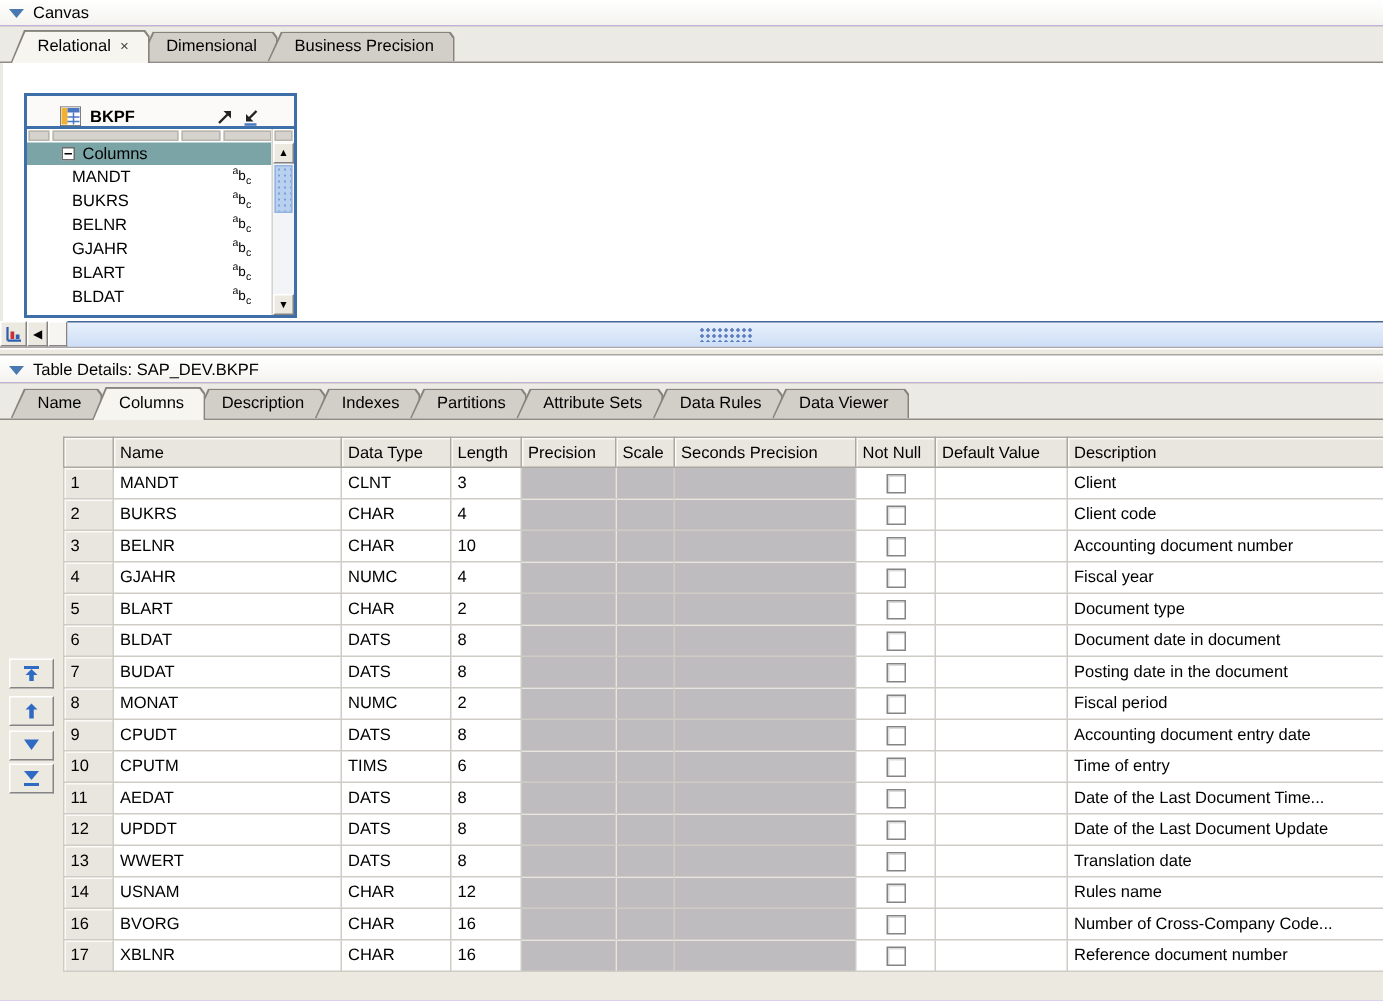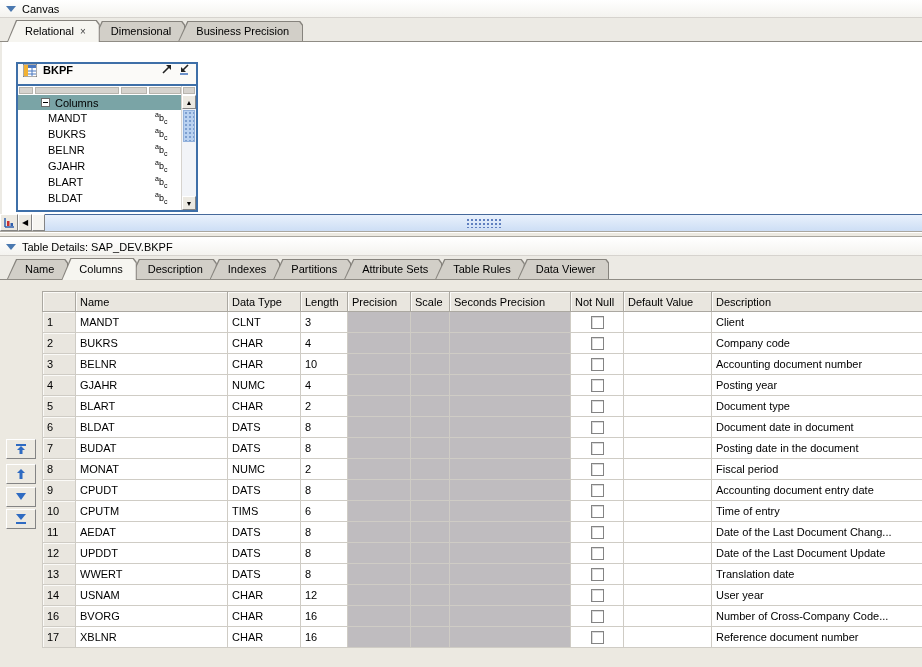--- a/index.html
+++ b/index.html
@@ -27,21 +27,21 @@
   .tab.active { z-index:3; height:22px; margin-bottom:-1px; }
   .tab.active .fill { background:#f6f5f0; }
   .tab .close-x { color:#444; font-size:10px; }
 
   
   #canvas-content { position:relative; height:172px; background:#fff; border-left:2px solid #eceae4; }
 
   
   #bkpf-panel { position:absolute; left:14px; top:20px; width:182px; height:150px;
     border:2px solid #3e6fa8; background:#fff; display:flex; flex-direction:column; }
-  .panel-title { height:22px; display:flex; align-items:flex-start; gap:6px; padding:0 5px;
+  .panel-title { height:22px; display:flex; align-items:flex-end; gap:6px; padding:0 22px;
     background:#fbfaf8; border-bottom:2px solid #3e6fa8; }
   .panel-title b { font-size:11px; }
   .panel-title .spacer { flex:1; }
   .panel-body { flex:1; display:flex; overflow:hidden; }
   .list-main { flex:1; display:flex; flex-direction:column; overflow:hidden; }
   .hdr-strip { height:9px; display:flex; gap:2px; padding:1px 0 1px 1px; background:#fff; }
   .hdr-strip div { background:#d6d3ce; border:1px solid #b8b5ae; height:7px; }
   .group-row { height:15px; background:#7aa4a6; display:flex; align-items:center; gap:5px; padding-left:23px; }
   .minus-box { width:9px; height:9px; background:#fff; border:1px solid #6d6d6d; position:relative; }
   .minus-box::after { content:""; position:absolute; left:1px; right:1px; top:3px; height:1px; background:#000; }
@@ -267,21 +267,21 @@
         <div class="shape"></div>
         <div class="fill"></div>
         <div class="lbl">
           <span>Attribute Sets</span>
         </div>
       </div>
       <div class="tab">
         <div class="shape"></div>
         <div class="fill"></div>
         <div class="lbl">
-          <span>Table Rules</span>
+          <span>Data Rules</span>
         </div>
       </div>
       <div class="tab">
         <div class="shape"></div>
         <div class="fill"></div>
         <div class="lbl">
           <span>Data Viewer</span>
         </div>
       </div>
     </div>
@@ -359,21 +359,21 @@
               <td>BUKRS</td>
               <td>CHAR</td>
               <td>4</td>
               <td class="disabled"></td>
               <td class="disabled"></td>
               <td class="disabled"></td>
               <td class="cbcell">
                 <div class="cb"></div>
               </td>
               <td></td>
-              <td>Company code</td>
+              <td>Client code</td>
             </tr>
             <tr>
               <td class="rownum">3</td>
               <td>BELNR</td>
               <td>CHAR</td>
               <td>10</td>
               <td class="disabled"></td>
               <td class="disabled"></td>
               <td class="disabled"></td>
               <td class="cbcell">
@@ -387,21 +387,21 @@
               <td>GJAHR</td>
               <td>NUMC</td>
               <td>4</td>
               <td class="disabled"></td>
               <td class="disabled"></td>
               <td class="disabled"></td>
               <td class="cbcell">
                 <div class="cb"></div>
               </td>
               <td></td>
-              <td>Posting year</td>
+              <td>Fiscal year</td>
             </tr>
             <tr>
               <td class="rownum">5</td>
               <td>BLART</td>
               <td>CHAR</td>
               <td>2</td>
               <td class="disabled"></td>
               <td class="disabled"></td>
               <td class="disabled"></td>
               <td class="cbcell">
@@ -485,21 +485,21 @@
               <td>AEDAT</td>
               <td>DATS</td>
               <td>8</td>
               <td class="disabled"></td>
               <td class="disabled"></td>
               <td class="disabled"></td>
               <td class="cbcell">
                 <div class="cb"></div>
               </td>
               <td></td>
-              <td>Date of the Last Document Chang...</td>
+              <td>Date of the Last Document Time...</td>
             </tr>
             <tr>
               <td class="rownum">12</td>
               <td>UPDDT</td>
               <td>DATS</td>
               <td>8</td>
               <td class="disabled"></td>
               <td class="disabled"></td>
               <td class="disabled"></td>
               <td class="cbcell">
@@ -527,21 +527,21 @@
               <td>USNAM</td>
               <td>CHAR</td>
               <td>12</td>
               <td class="disabled"></td>
               <td class="disabled"></td>
               <td class="disabled"></td>
               <td class="cbcell">
                 <div class="cb"></div>
               </td>
               <td></td>
-              <td>User year</td>
+              <td>Rules name</td>
             </tr>
             <tr>
               <td class="rownum">16</td>
               <td>BVORG</td>
               <td>CHAR</td>
               <td>16</td>
               <td class="disabled"></td>
               <td class="disabled"></td>
               <td class="disabled"></td>
               <td class="cbcell">

